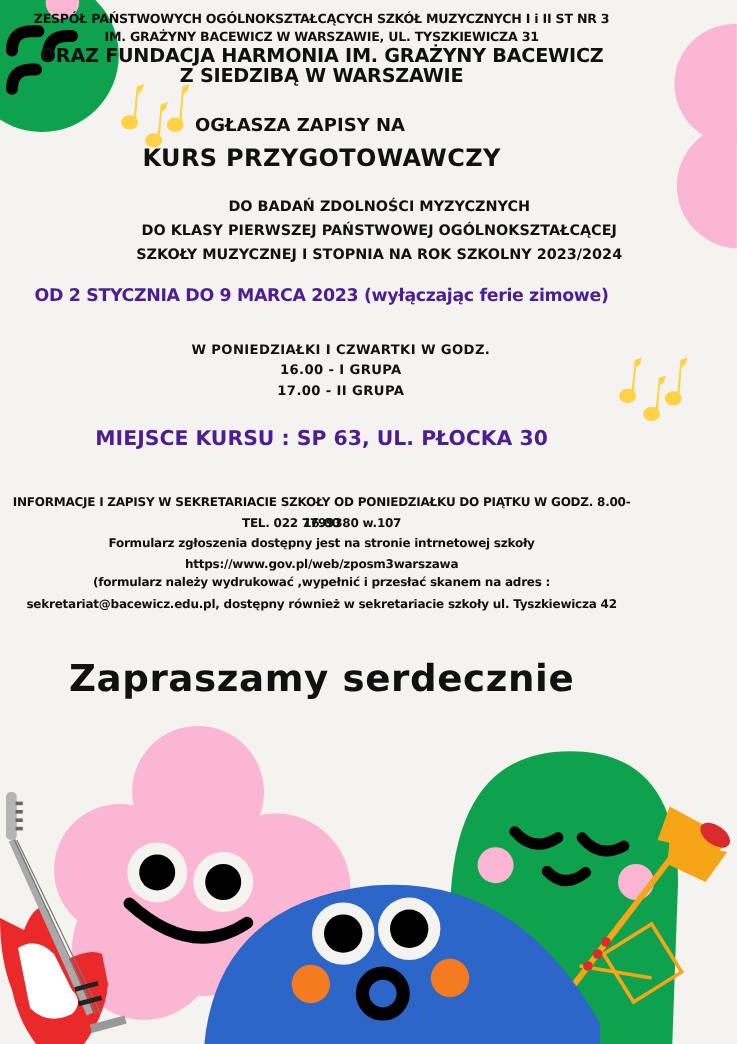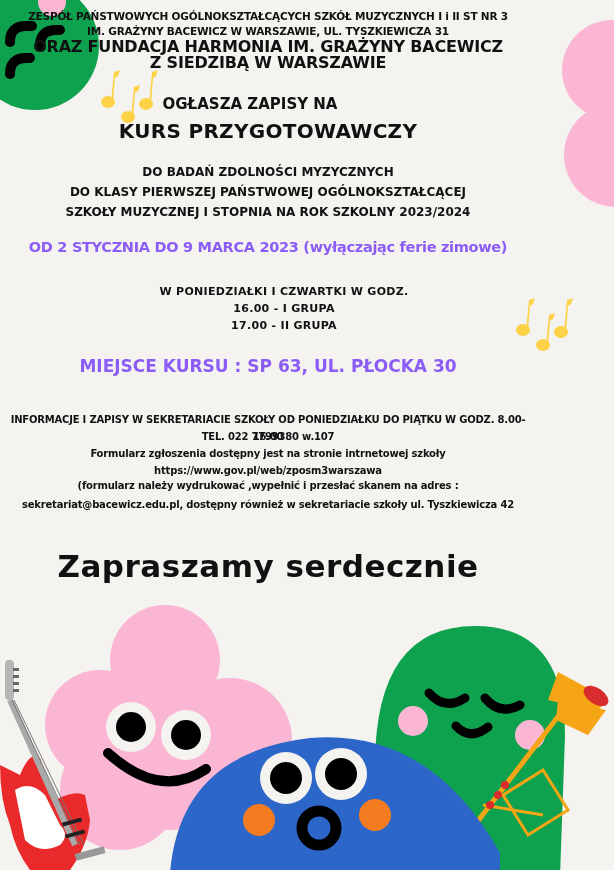--- a/index.html
+++ b/index.html
@@ -7,22 +7,22 @@
     width: 614px; height: 870px; overflow: hidden; position: relative;
     background: #f4f3ef;
     font-family: "DejaVu Sans", "Liberation Sans", sans-serif;
     color: #111;
   }
   .center { position: absolute; left: 0; width: 536px; text-align: center; font-weight: bold; }
   .t-header { font-size: 10.5px; line-height: 15px; letter-spacing: -0.2px; }
   .t-header.big { font-size: 16px; }
   .t-announce { font-size: 15px; }
   .t-course { font-size: 20px; letter-spacing: 0.3px; }
-  .t-sub { font-size: 12px; line-height: 20px; }
-  .t-red { color: #8b5cf6; }
+  .t-sub { font-size: 12px; line-height: 20px; padding-left: 48px; }
+  .t-red { color: #4c1d95; }
   .t-dates { font-size: 14.5px; letter-spacing: -0.3px; }
   .t-sched { font-size: 11px; line-height: 19px; letter-spacing: 0.3px; margin-left: 16px; }
   .t-place { font-size: 17px; }
   .t-info { font-size: 10px; line-height: 17px; letter-spacing: -0.2px; }
   .t-invite { font-size: 31px; letter-spacing: 0.5px; }
   svg { position: absolute; overflow: visible; }
 </style>
 </head>
 <body>
 

